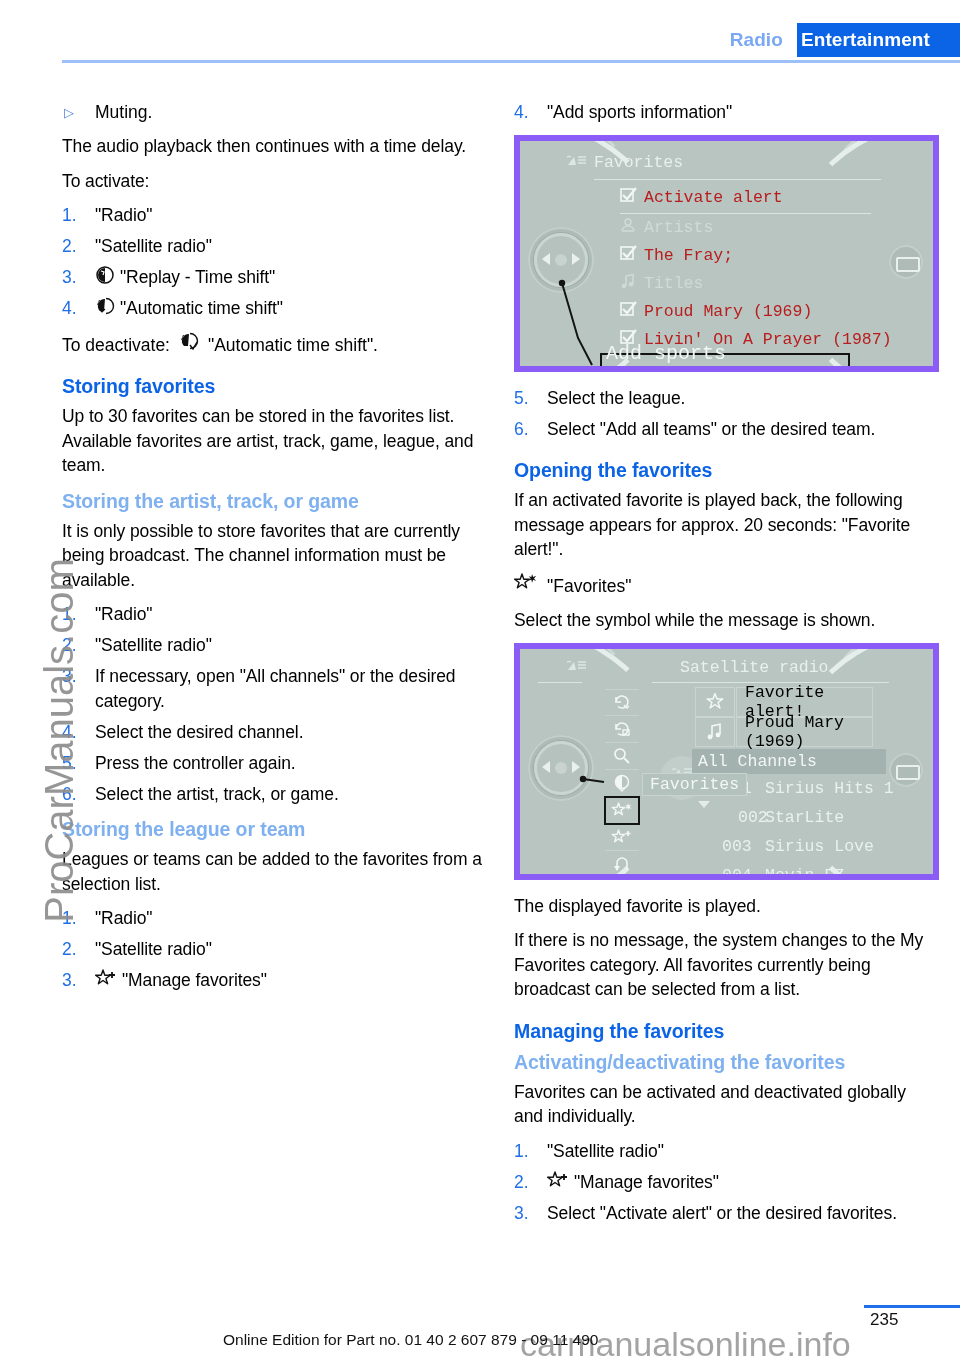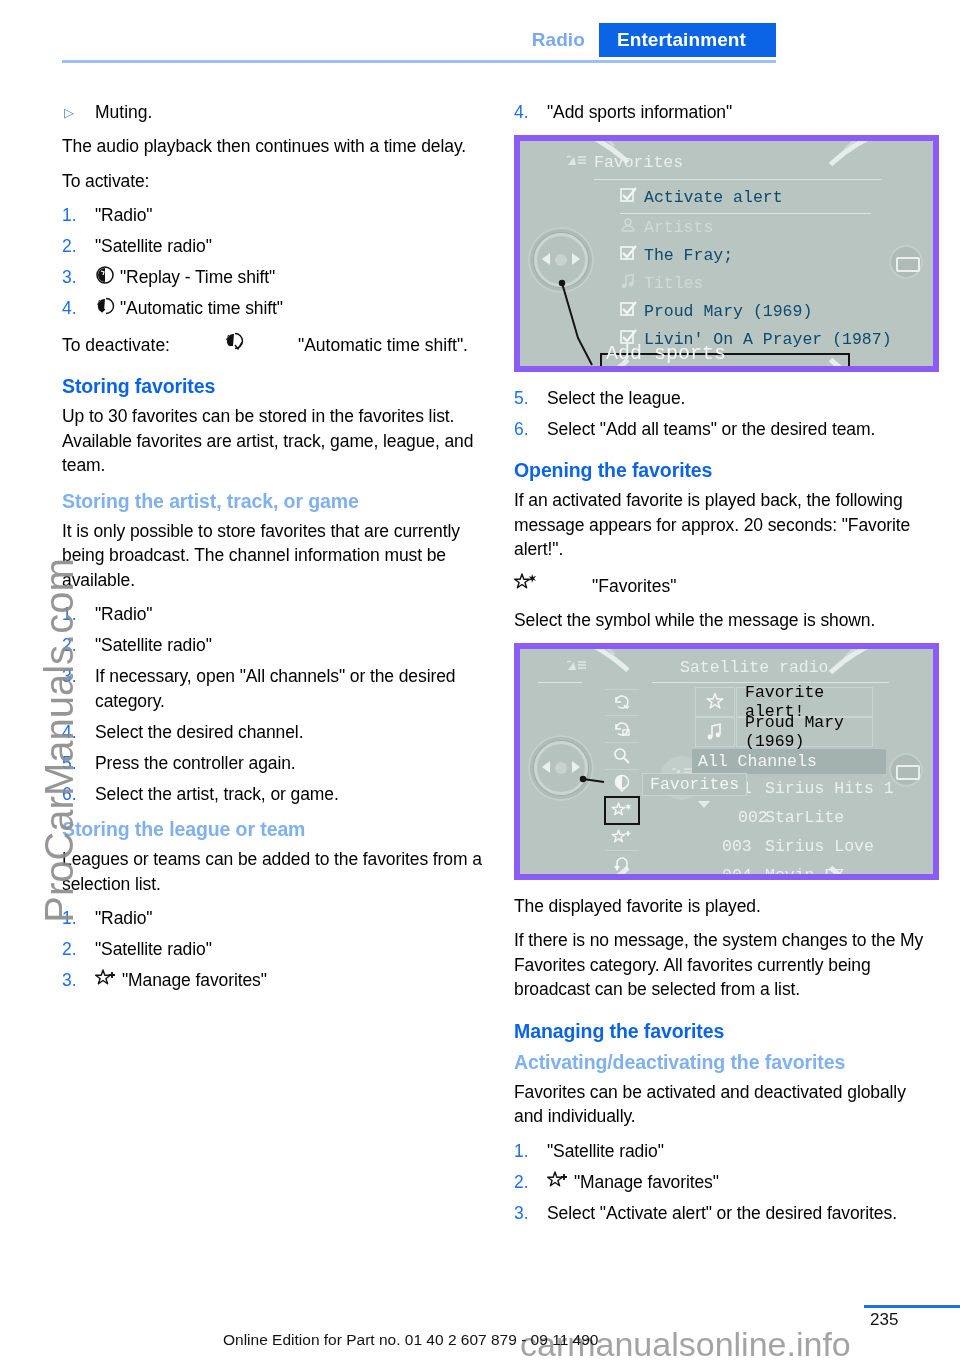--- a/index.html
+++ b/index.html
@@ -5,34 +5,34 @@
   * { box-sizing: border-box; margin: 0; padding: 0; }
   html, body {
     width: 960px; height: 1362px;
     background: #ffffff;
     font-family: "Liberation Sans", sans-serif;
     overflow: hidden;
   }
   .page { position: relative; width: 960px; height: 1362px; background: #fff; }
 
   
-  .header { position: absolute; top: 0; left: 0; width: 776px; height: 70px; }
+  .header { position: absolute; top: 0; left: 0; width: 960px; height: 70px; }
   .hdr-tabs {
     position: absolute; right: 0; top: 23px;
     display: flex; align-items: stretch; height: 34px;
   }
   .hdr-radio {
     color: #7aa8f5; font-size: 19px; font-weight: bold;
     padding: 6px 14px 6px 0; line-height: 22px;
     letter-spacing: 0.1px;
   }
   .hdr-ent {
     background: #0b63e5; color: #ffffff;
     font-size: 19px; font-weight: bold;
-    padding: 6px 30px 6px 18px; line-height: 22px;
+    padding: 6px 30px 6px 4px; line-height: 22px;
     letter-spacing: 0.1px;
   }
   .hdr-rule {
     position: absolute; left: 62px; right: 0; top: 60px;
     height: 3px; background: #9cc0f7;
   }
 
   
   .col { position: absolute; top: 100px; width: 425px; }
   .col-left  { left: 62px; }
@@ -69,21 +69,21 @@
     width: 33px; flex: 0 0 33px; color: #1f6fe8;
     font-size: 17.5px; line-height: 24.5px;
   }
   .step-txt {
     font-size: 17.5px; line-height: 24.5px; color: #010101;
     letter-spacing: -0.1px;
   }
   .inline-sym { display: inline-block; vertical-align: -3px; margin-right: 5px; }
 
   
-  .symline { display: flex; align-items: baseline; margin-bottom: 10px; gap: 45px; }
+  .symline { display: flex; align-items: baseline; margin-bottom: 10px; }
   .symline .sym { margin-right: 9px; }
   .symline .txt { font-size: 17.5px; line-height: 24.5px; color: #010101; }
 
   
   .screen {
     position: relative; width: 425px; height: 237px;
     background: #b8c5c1;
     border: 6px solid #8b5cf6;
     margin: 8px 0 14px 0;
     overflow: hidden;
@@ -143,21 +143,21 @@
   }
 
   
   .scr-title {
     position: absolute; color: #e8f0ee; font-size: 16.5px;
   }
   .scr-hr {
     position: absolute; height: 1px; background: #dbe5e2;
   }
   .scr-row {
-    position: absolute; color: #0c4a6e; font-size: 16.5px;
+    position: absolute; color: #b91c1c; font-size: 16.5px;
     white-space: nowrap; display: flex; align-items: center;
   }
   .scr-row.dim { color: #cfdbd7; }
   .scr-row .ic { width: 24px; display: inline-block; }
 
   .callout {
     position: absolute; border: 2.5px solid #141414; background: transparent;
     display: flex; align-items: center; padding-left: 4px;
     color: #f2f7f6; font-size: 20px;
   }

